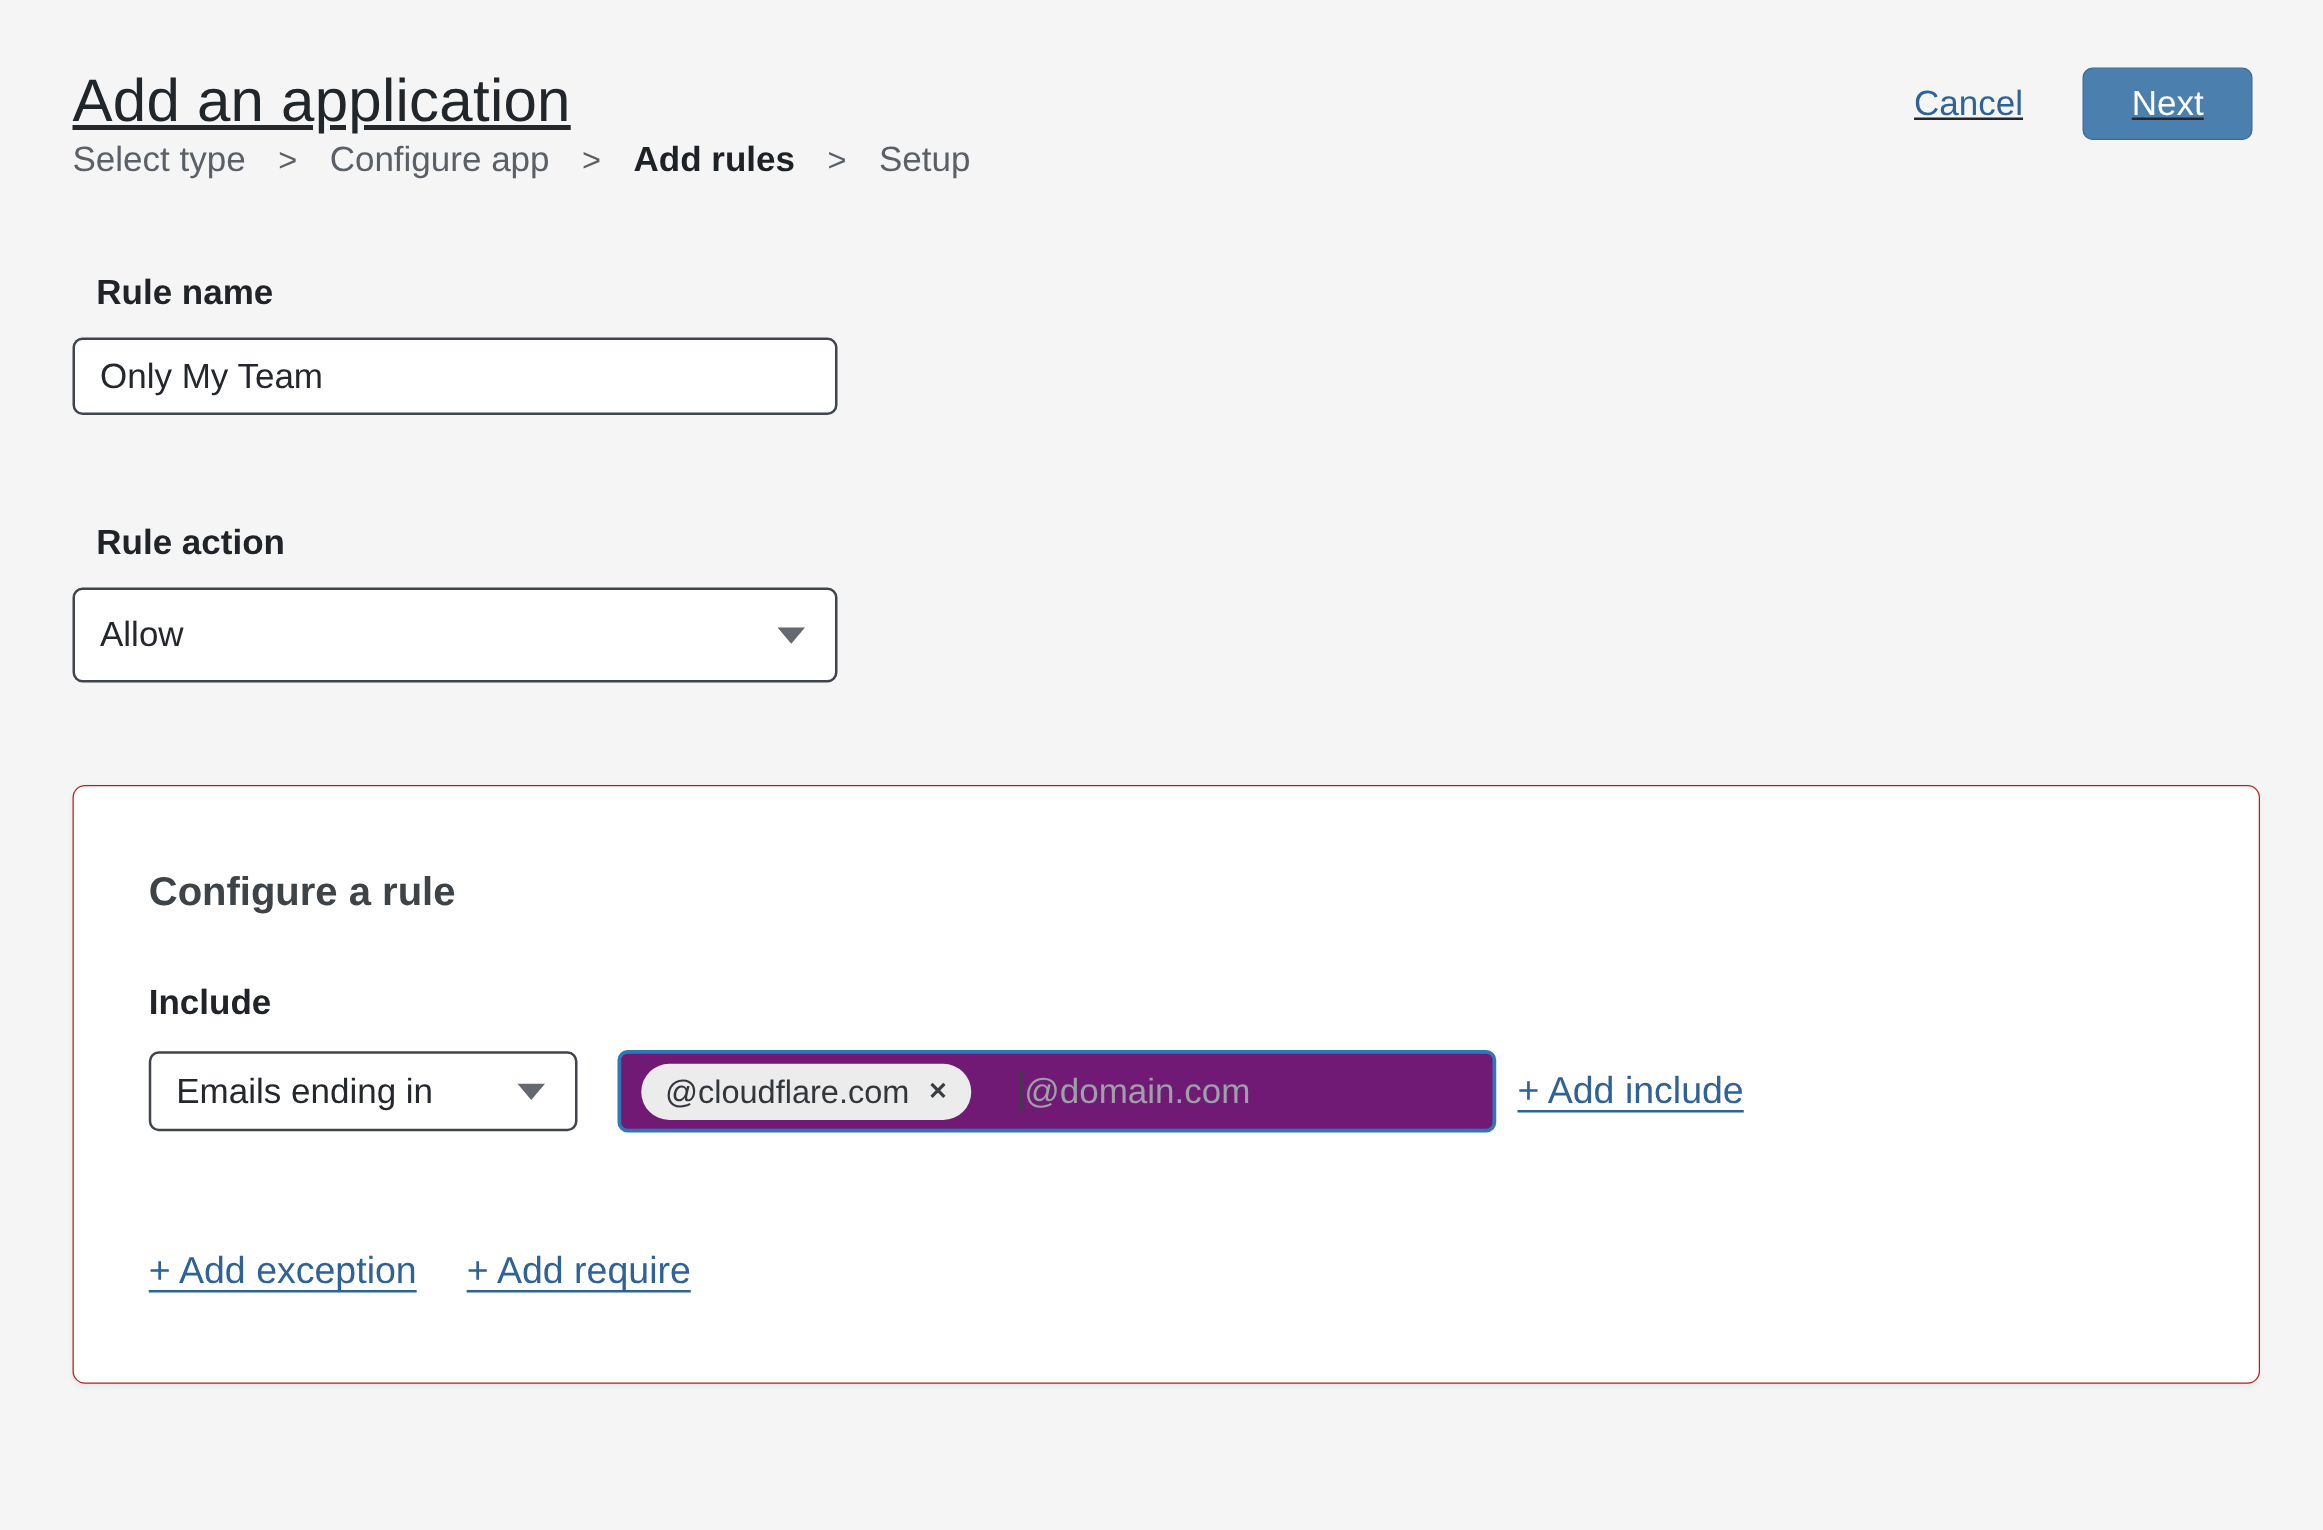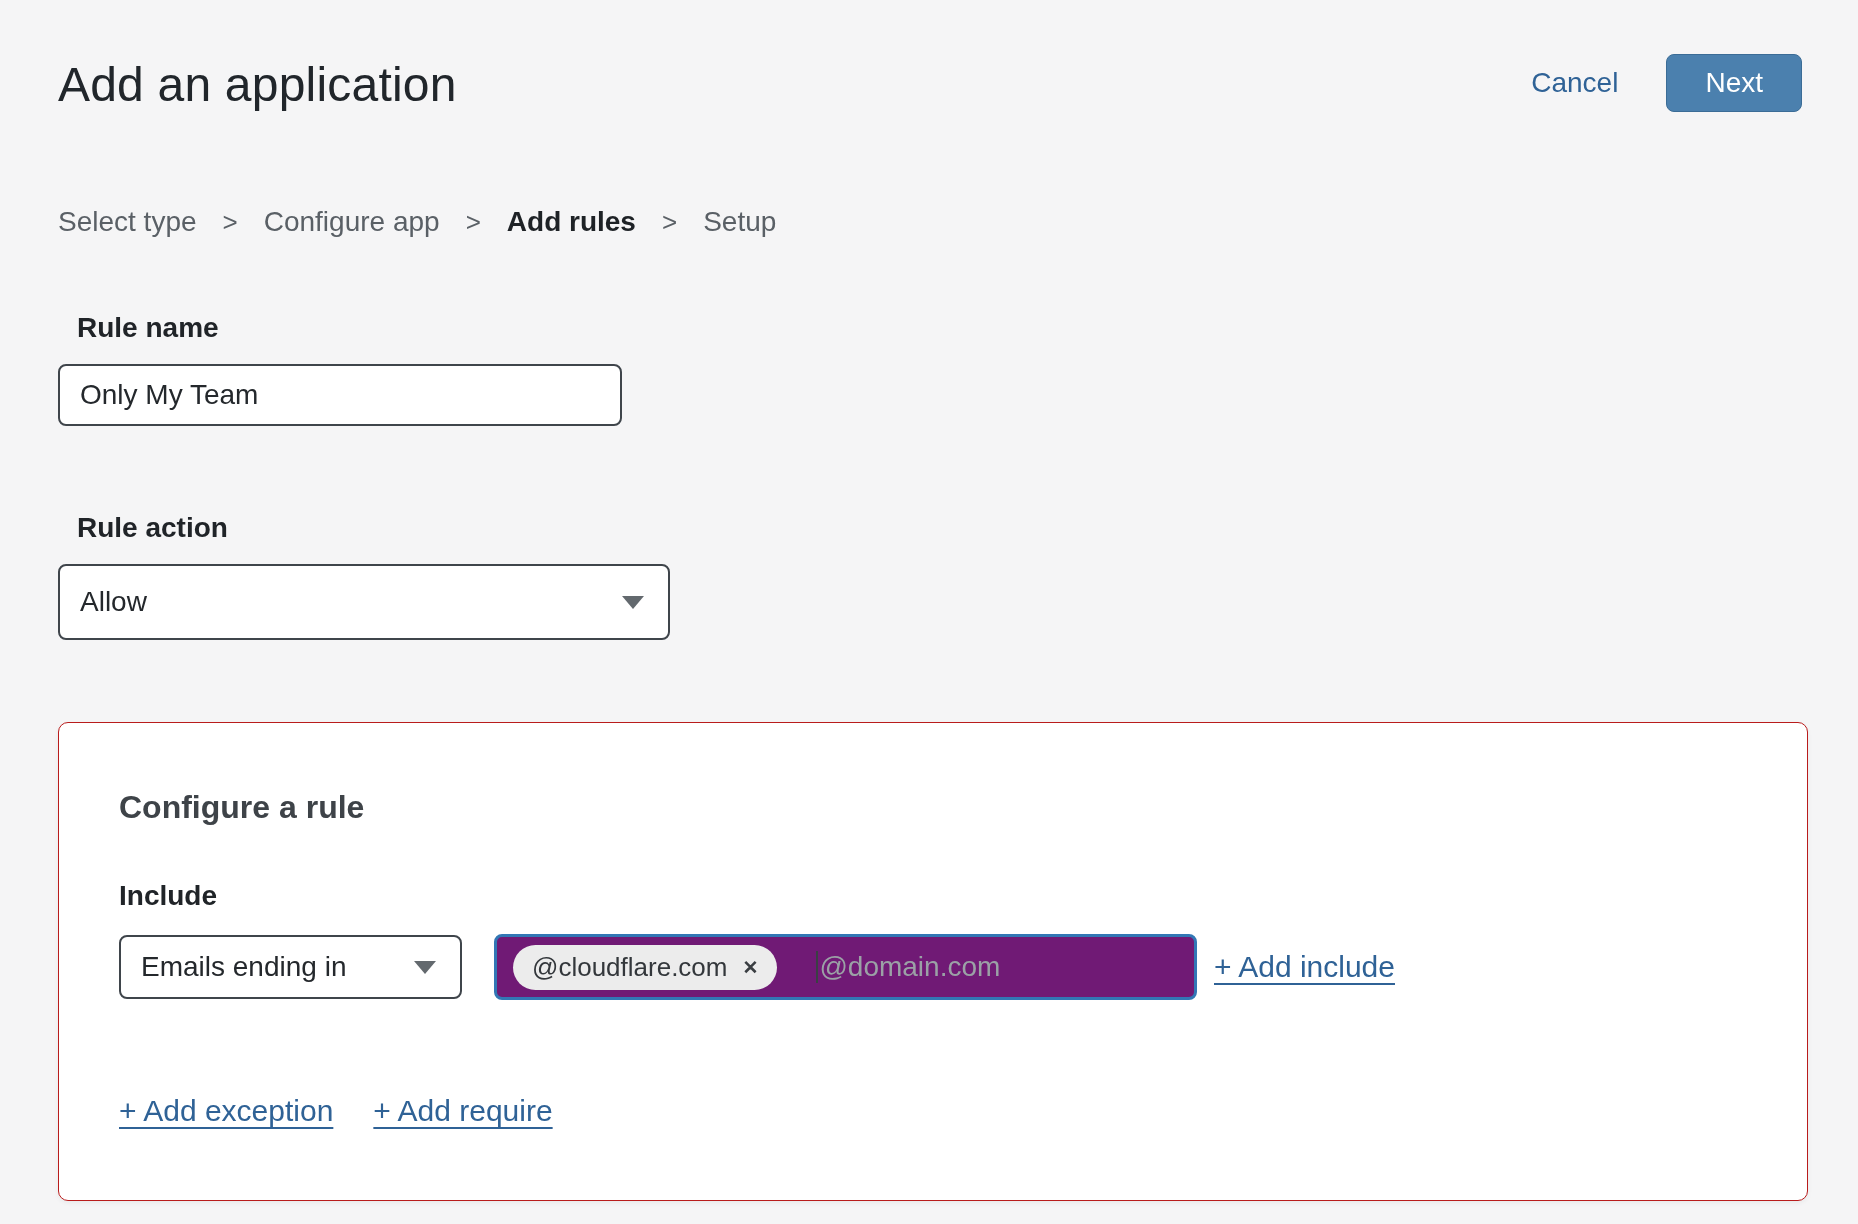--- a/index.html
+++ b/index.html
@@ -6,45 +6,45 @@
   html, body {
     width: 1858px; height: 1224px;
     background: #f5f5f6;
     font-family: "Liberation Sans", sans-serif;
     color: #24282c;
     overflow: hidden;
   }
   .container { padding: 54px 56px 0 58px; }
 
   
-  .header { display: flex; justify-content: space-between; align-items: flex-end; }
+  .header { display: flex; justify-content: space-between; align-items: flex-start; text-decoration: underline; }
   .page-title { font-size: 48px; font-weight: 300; color: #21262b; letter-spacing: 0.2px; }
   .header-actions { display: flex; align-items: center; gap: 48px; }
   .cancel-link {
     font-size: 28px; color: #2f6296; text-decoration: none; cursor: pointer;
   }
   .next-button {
     font-size: 28px; color: #ffffff;
     background: #4b80ae; border: 1px solid #3b6c96; border-radius: 8px;
     padding: 12px 38px; cursor: pointer;
     font-family: "Liberation Sans", sans-serif;
   }
 
   
-  .breadcrumb { margin-top: 94px; display: flex; align-items: center; gap: 26px; font-size: 28px; }
+  .breadcrumb { display: flex; align-items: center; gap: 26px; font-size: 28px; }
   .crumb { color: #5a6066; cursor: pointer; }
   .crumb.active { color: #1e2226; font-weight: 700; cursor: default; }
   .crumb-sep { color: #5a6066; font-size: 26px; }
 
   
   .field-label { font-size: 28px; font-weight: 700; color: #202428; margin-left: 19px; }
   .section-rule-name { margin-top: 74px; }
   .text-input {
     display: block; margin-top: 20px;
-    width: 564px; height: 62px;
+    width: 612px; height: 62px;
     border: 2px solid #3f454b; border-radius: 8px;
     background: #ffffff; font-size: 28px; color: #24282c;
     padding: 0 20px; font-family: "Liberation Sans", sans-serif;
     outline: none;
   }
   .section-rule-action { margin-top: 86px; }
   .select-box {
     margin-top: 20px;
     width: 612px; height: 76px;
     border: 2px solid #3f454b; border-radius: 8px;

